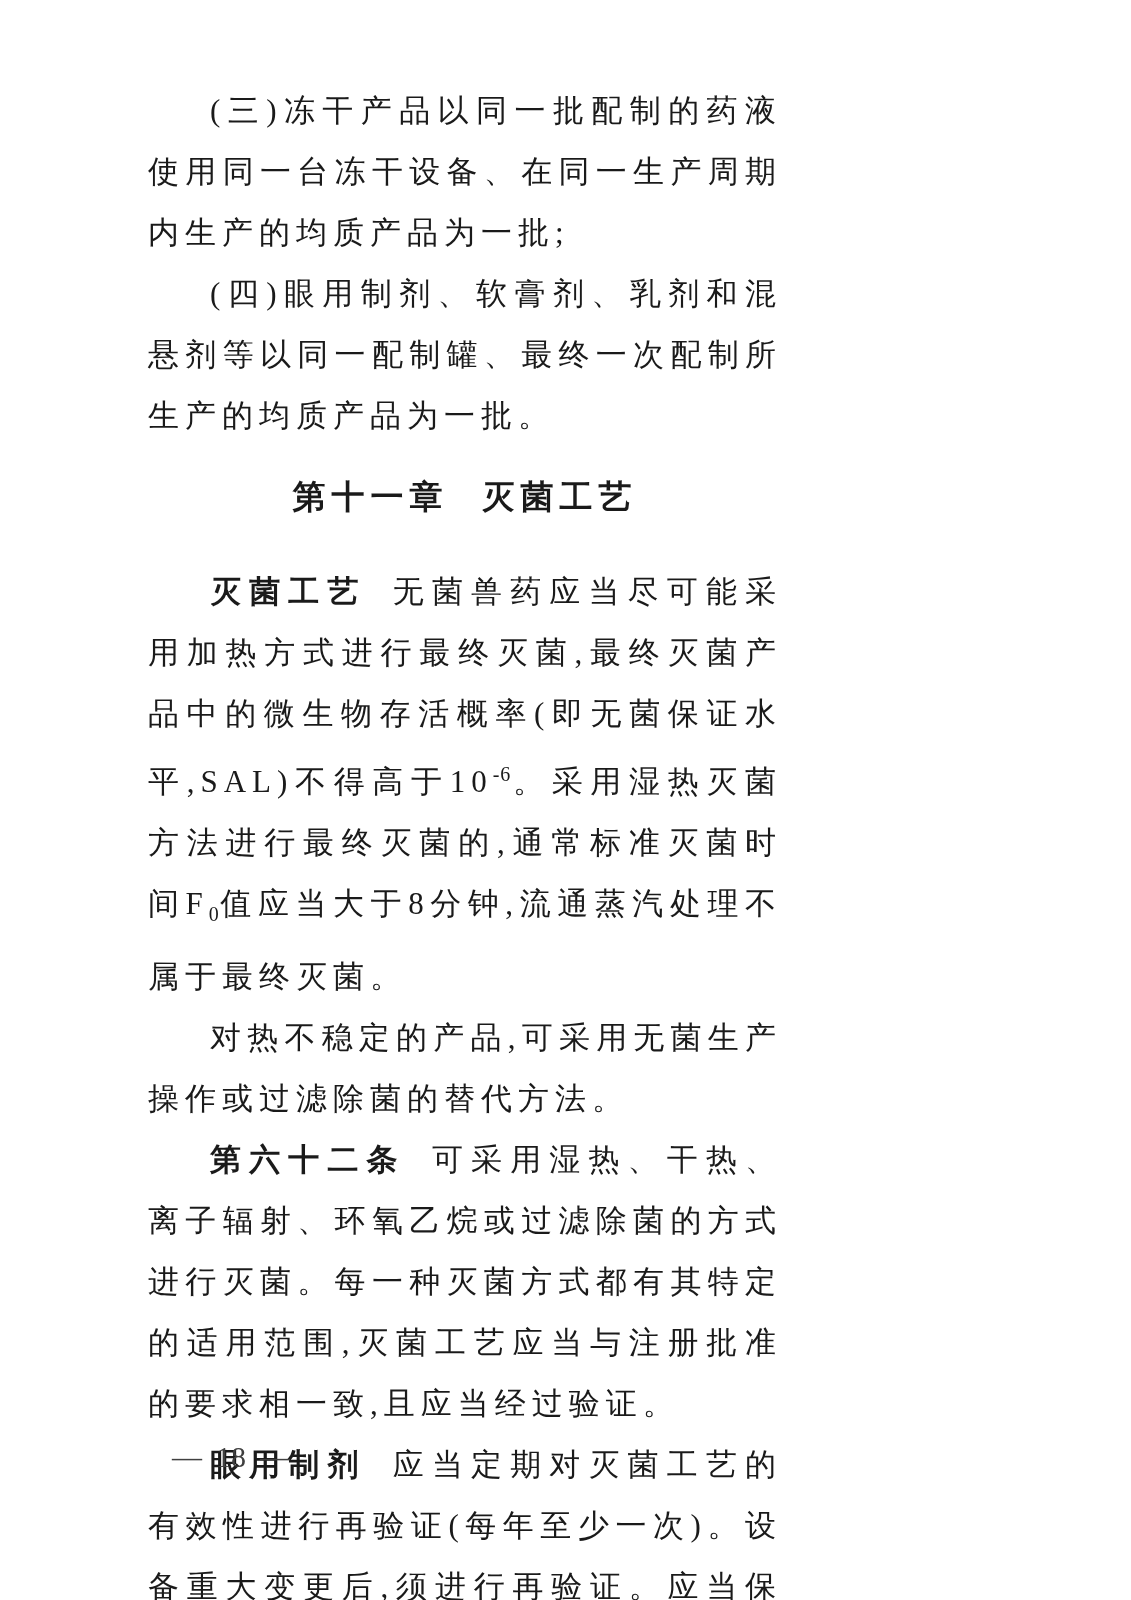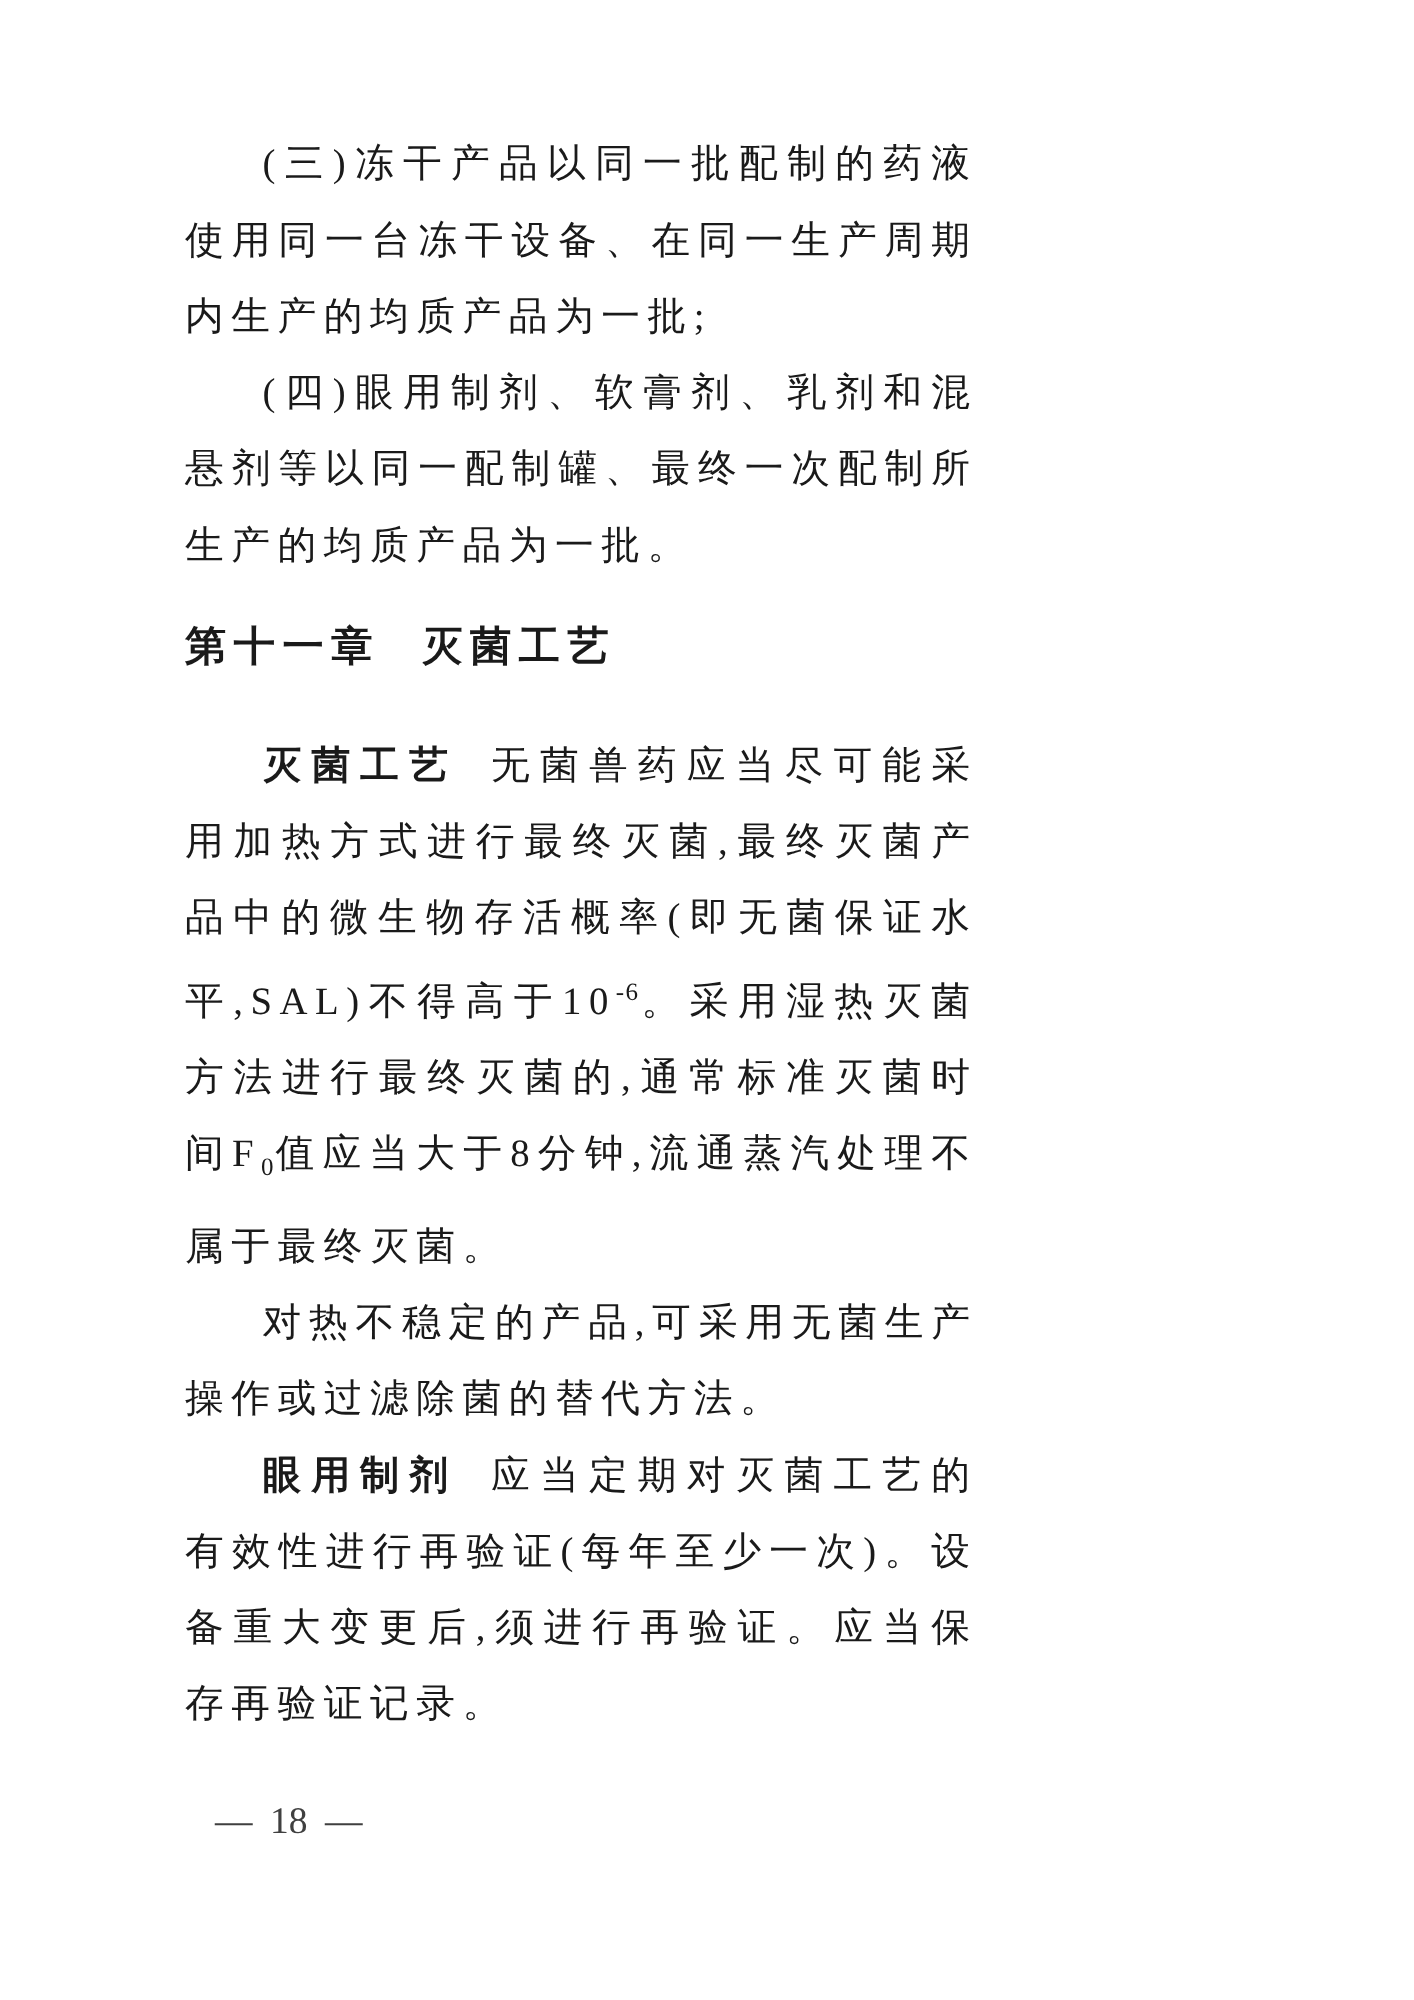--- a/index.html
+++ b/index.html
@@ -11,36 +11,36 @@
     overflow: hidden;
     font-family: "Liberation Serif", "DejaVu Serif", serif;
     color: #1a1a1a;
   }
   .page {
     position: absolute;
     top: 0; left: 0;
     width: 928px;
     height: 1600px;
     box-sizing: border-box;
-    padding: 100px 146px 0 148px;
+    padding: 80px 146px 0 148px;
   }
   .para {
     margin: 0;
     font-size: 31px;
     line-height: 61px;
     letter-spacing: 6px;
     text-align: justify;
     text-indent: 2em;
     word-break: break-all;
   }
   .chapter {
     margin: 20px 0 34px 0;
     font-size: 33px;
     line-height: 61px;
-    text-align: left;
+    text-align: center;
     text-indent: 0;
     font-weight: bold;
     font-family: "Liberation Sans", "DejaVu Sans", sans-serif;
     letter-spacing: 6px;
   }
   .chapter .chapter-num { margin-right: 1em; }
   .article-no {
     font-weight: bold;
     font-family: "Liberation Sans", "DejaVu Sans", sans-serif;
     margin-right: 0.85em;
@@ -65,19 +65,20 @@
   <p class="para"><span>(三)冻干产品以同一批配制的药液使用同一台冻干设备、在同一生产周期内生产的均质产品为一批;</span></p>
 
   <p class="para"><span>(四)眼用制剂、软膏剂、乳剂和混悬剂等以同一配制罐、最终一次配制所生产的均质产品为一批。</span></p>
 
   <h2 class="chapter"><span class="chapter-num">第十一章</span><span>灭菌工艺</span></h2>
 
   <p class="para"><span class="article-no">灭菌工艺</span><span>无菌兽药应当尽可能采用加热方式进行最终灭菌,最终灭菌产品中的微生物存活概率(即无菌保证水平,SAL)不得高于10</span><sup class="exp">-6</sup><span>。采用湿热灭菌方法进行最终灭菌的,通常标准灭菌时间F</span><sub class="idx">0</sub><span>值应当大于8分钟,流通蒸汽处理不属于最终灭菌。</span></p>
 
   <p class="para"><span>对热不稳定的产品,可采用无菌生产操作或过滤除菌的替代方法。</span></p>
 
+  <p class="para"><span class="article-no">第六十二条</span><span>可采用湿热、干热、离子辐射、环氧乙烷或过滤除菌的方式进行灭菌。每一种灭菌方式都有其特定的适用范围,灭菌工艺应当与注册批准的要求相一致,且应当经过验证。</span></p>
 
 
   <p class="para"><span class="article-no">眼用制剂</span><span>应当定期对灭菌工艺的有效性进行再验证(每年至少一次)。设备重大变更后,须进行再验证。应当保存再验证记录。</span></p>
 
   <div class="footer"><span>—</span><span class="num">18</span><span>—</span></div>
 
 </div>
 
 </body></html>

